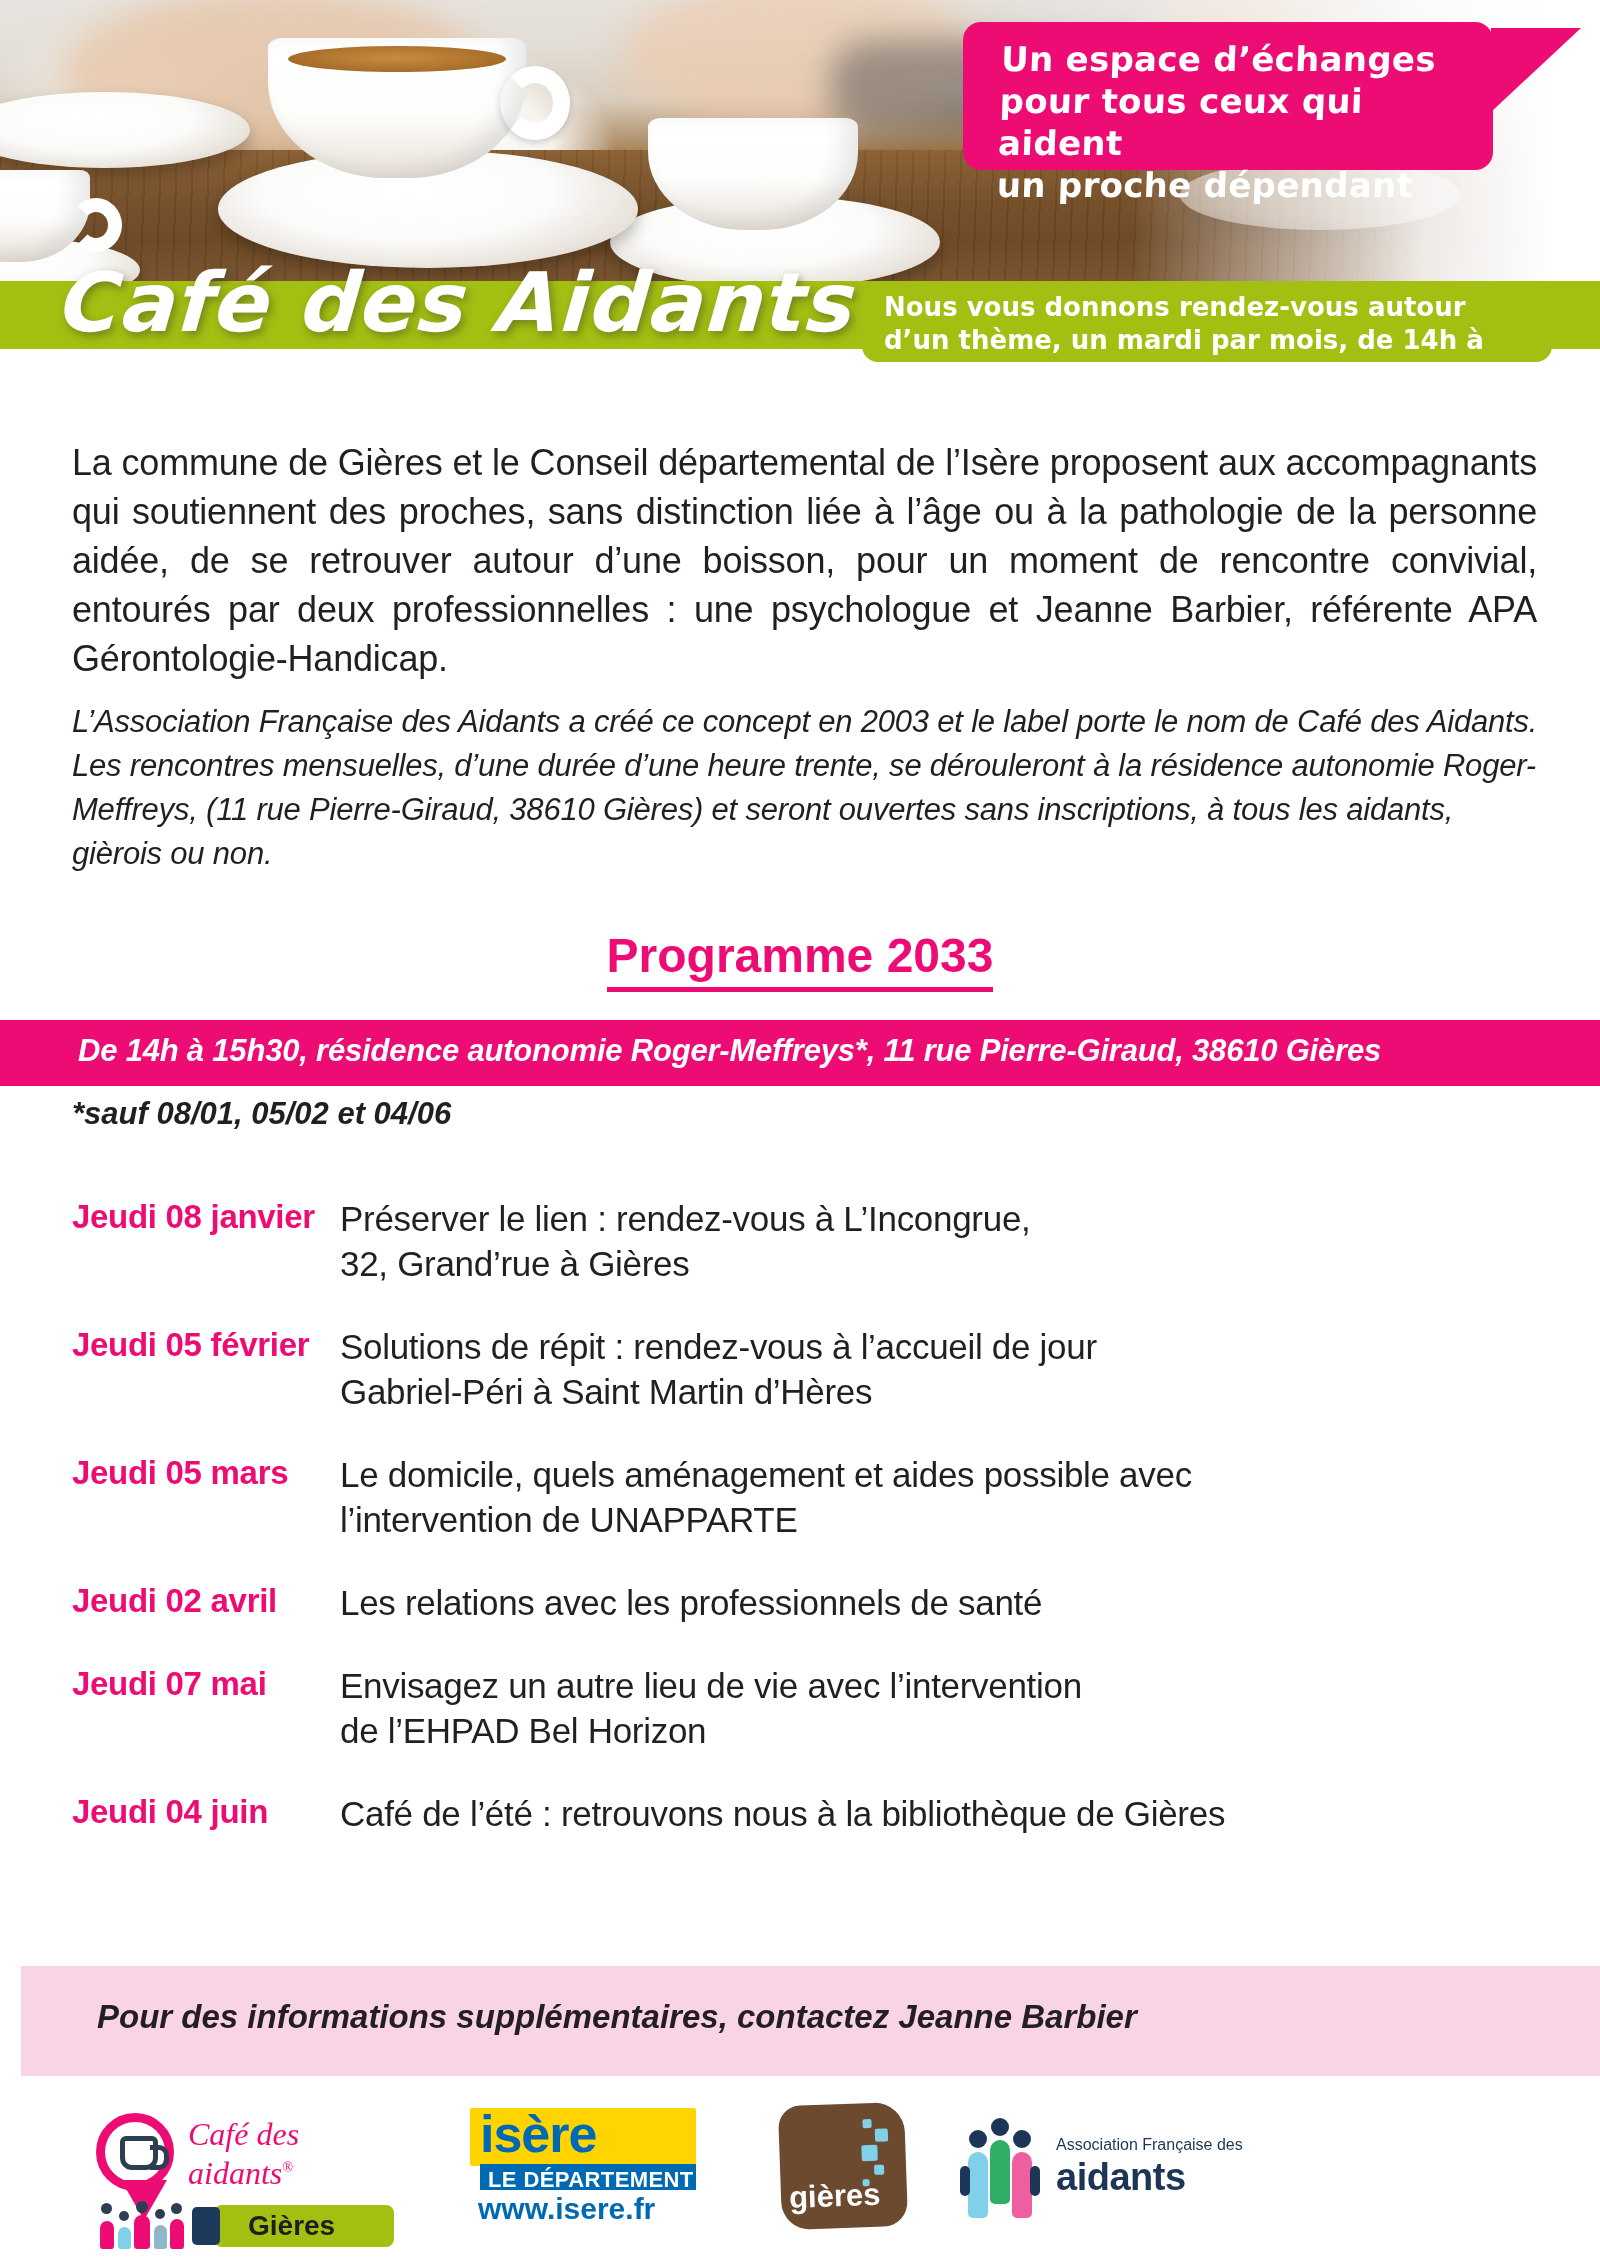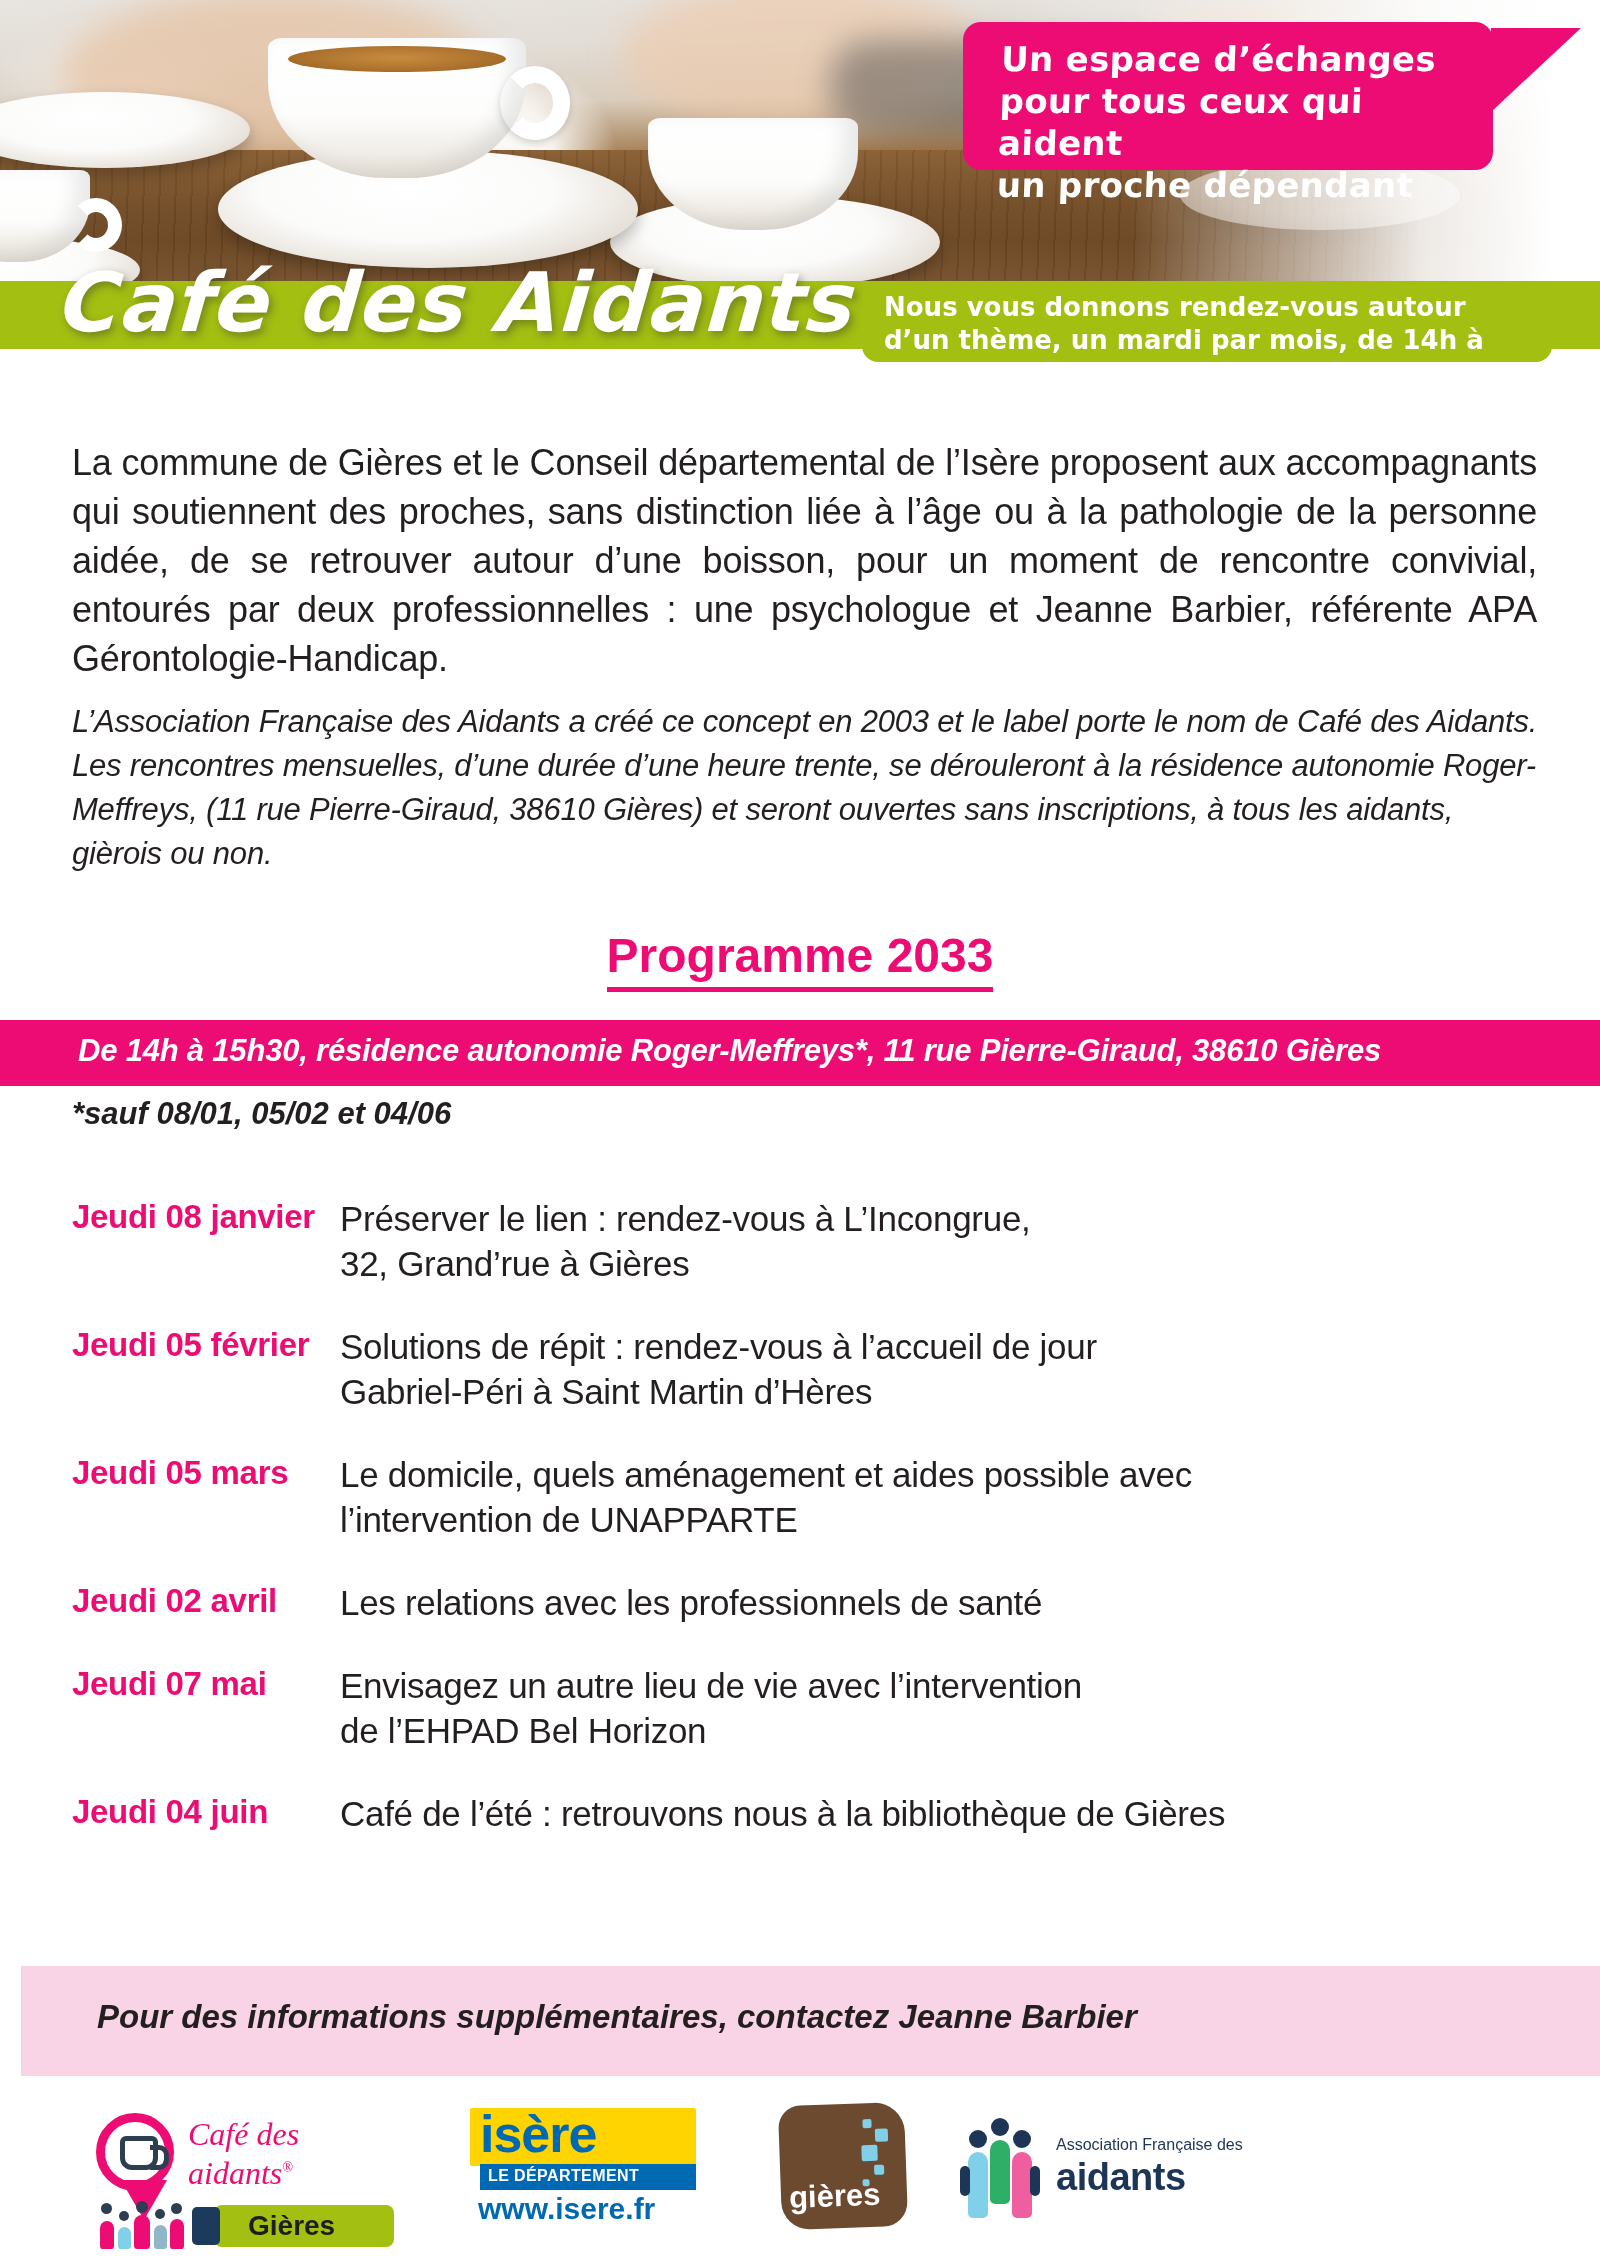--- a/index.html
+++ b/index.html
@@ -233,21 +233,21 @@
   }
   .isere-word {
     position:absolute; left:10px; top:-4px; color:#0069b4;
     font-size:52px; font-weight:700; font-family:"Liberation Sans", sans-serif;
     letter-spacing:-1px;
   }
   .isere-blue {
     position:absolute; left:10px; top:56px; width:216px; height:26px; background:#0069b4;
   }
   .isere-blue span {
-    position:absolute; left:8px; top:3px; color:#ffffff; font-size:16px; font-weight:700;
+    position:absolute; left:8px; top:3px; color:#ffffff; font-size:22px; font-weight:700;
     font-family:"Liberation Sans", sans-serif; letter-spacing:.4px;
   }
   .isere-url {
     position:absolute; left:8px; top:84px; color:#0069b4;
     font-size:30px; font-weight:700; font-family:"Liberation Sans", sans-serif;
   }
 
   
   .logo-gieres { position:absolute; left:780px; top:8px; width:126px; height:126px; }
   .gi-shape {

